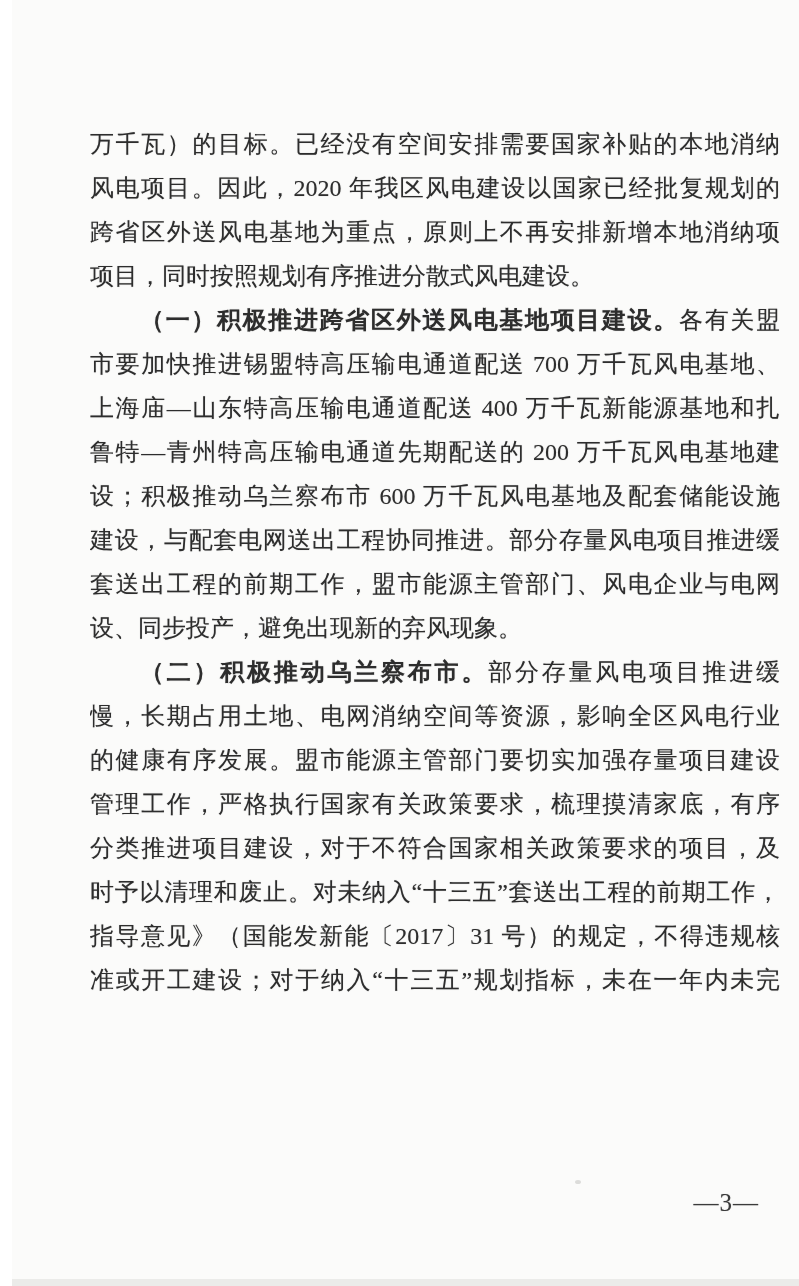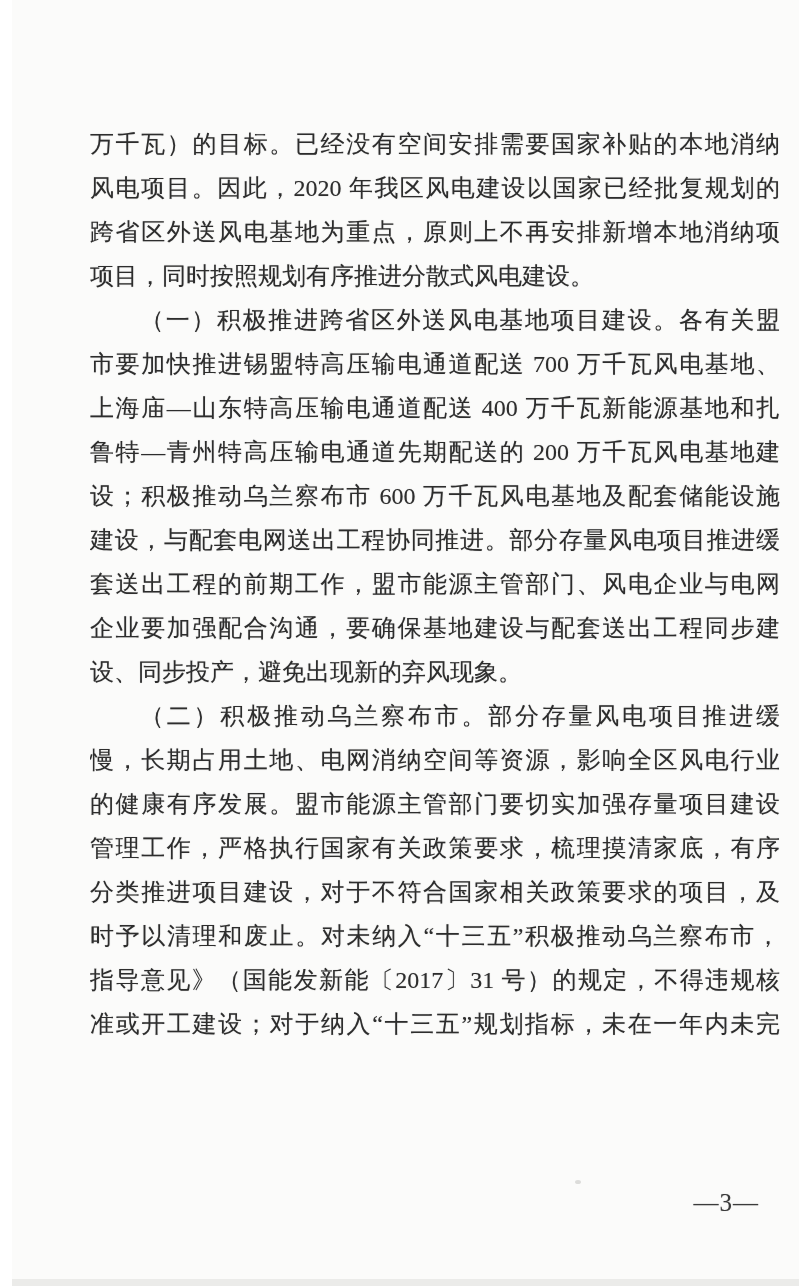--- a/index.html
+++ b/index.html
@@ -36,21 +36,21 @@
     text-shadow: 0 0 1px rgba(45,45,45,0.35);
     overflow: hidden;
   }
   .line.short {
     text-align-last: left;
   }
   .line.indent {
     text-indent: 50px;
   }
   .line b {
-    font-weight: normal;
+    font-weight: bold;
   }
   .pageno {
     position: absolute;
     right: 52px;
     top: 1188px;
     height: 30px;
     line-height: 30px;
     font-size: 25px;
     color: #3b3b3b;
     letter-spacing: 1px;
@@ -86,30 +86,29 @@
         <div class="line short"><span>项目，同时按照规划有序推进分散式风电建设。</span></div>
       </div>
       <div>
         <div class="line indent"><b>（一）积极推进跨省区外送风电基地项目建设。</b><span>各有关盟</span></div>
         <div class="line"><span>市要加快推进锡盟特高压输电通道配送 700 万千瓦风电基地、</span></div>
         <div class="line"><span>上海庙—山东特高压输电通道配送 400 万千瓦新能源基地和扎</span></div>
         <div class="line"><span>鲁特—青州特高压输电通道先期配送的 200 万千瓦风电基地建</span></div>
         <div class="line"><span>设；积极推动乌兰察布市 600 万千瓦风电基地及配套储能设施</span></div>
         <div class="line"><span>建设，与配套电网送出工程协同推进。部分存量风电项目推进缓</span></div>
         <div class="line"><span>套送出工程的前期工作，盟市能源主管部门、风电企业与电网</span></div>
-        <div class="line"><span>企业要加强配合沟通，要确保基地建设与配套送出工程同步建</span></div>
         <div class="line short"><span>设、同步投产，避免出现新的弃风现象。</span></div>
       </div>
       <div>
         <div class="line indent"><b>（二）积极推动乌兰察布市。</b><span>部分存量风电项目推进缓</span></div>
         <div class="line"><span>慢，长期占用土地、电网消纳空间等资源，影响全区风电行业</span></div>
         <div class="line"><span>的健康有序发展。盟市能源主管部门要切实加强存量项目建设</span></div>
         <div class="line"><span>管理工作，严格执行国家有关政策要求，梳理摸清家底，有序</span></div>
         <div class="line"><span>分类推进项目建设，对于不符合国家相关政策要求的项目，及</span></div>
-        <div class="line"><span>时予以清理和废止。对未纳入“十三五”积极推动乌兰察布市，</span></div>
+        <div class="line"><span>时予以清理和废止。对未纳入“十三五”套送出工程的前期工作，</span></div>
         <div class="line"><span>指导意见》（国能发新能〔2017〕31 号）的规定，不得违规核</span></div>
         <div class="line"><span>准或开工建设；对于纳入“十三五”规划指标，未在一年内未完</span></div>
       </div>
     </div>
   <div class="speck"></div>
   <div class="pageno">—3—</div>
   <div class="scan-edge-bottom"></div>
 </div>
 
 </body></html>

